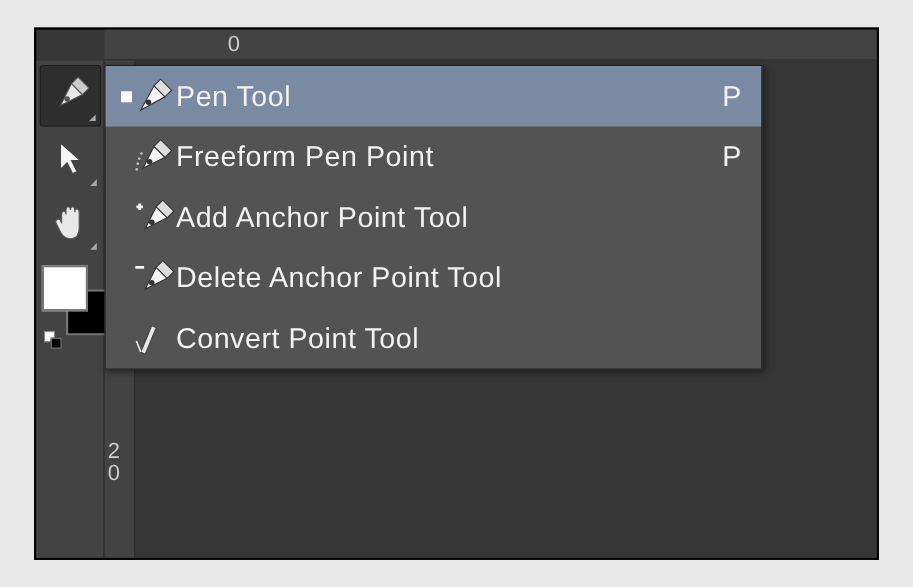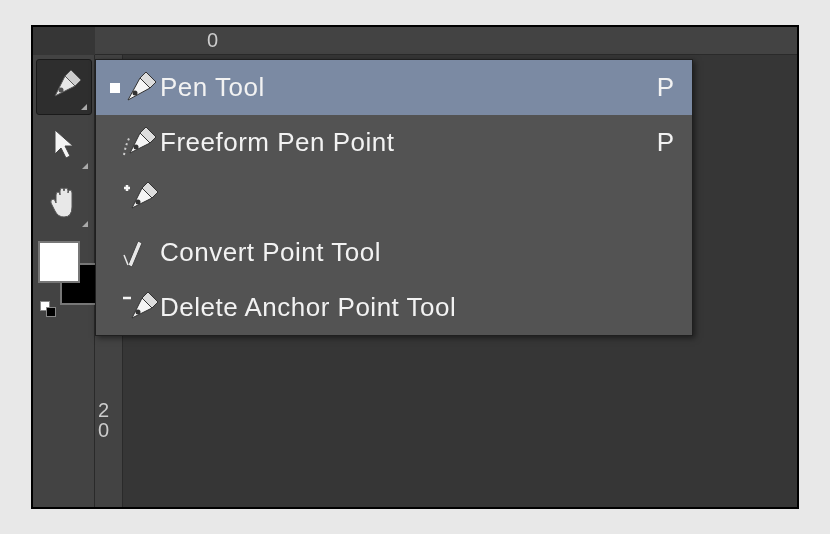--- a/index.html
+++ b/index.html
@@ -256,44 +256,45 @@
     <div class="menu-item">
       <span class="spacer-marker"></span>
       <span class="menu-icon">
         <svg width="40" height="40" viewBox="0 0 40 40">
           <path d="M12 30 L22 10 L32 20 L12 30 Z" fill="#f5f5f5" stroke="#333"></path>
           <path d="M22 10 L28 4 L38 14 L32 20 Z" fill="#ddd" stroke="#333"></path>
           <circle cx="18" cy="24" r="2.5" fill="#333"></circle>
           <path d="M4 10 L10 10 M7 7 L7 13" stroke="#f5f5f5" stroke-width="2.5"></path>
         </svg>
       </span>
-      <span class="menu-shortcut"></span>
-    </div>
-
-    <div class="menu-item">
-      <span class="spacer-marker"></span>
-      <span class="menu-icon">
-        <svg width="36" height="36" viewBox="0 0 36 36">
-          <path d="M6 30 L16 6 L20 8 L10 32 Z" fill="#e8e8e8" stroke="#444"></path>
-          <path d="M6 30 L2 20" stroke="#e8e8e8" stroke-width="1.5"></path>
-        </svg>
-      </span>
-      <span class="menu-label">Convert Point Tool</span>
+      <span class="menu-label">Add Anchor Point Tool</span>
       <span class="menu-shortcut"></span>
     </div>
 
     <div class="menu-item">
       <span class="spacer-marker"></span>
       <span class="menu-icon">
         <svg width="40" height="40" viewBox="0 0 40 40">
           <path d="M12 30 L22 10 L32 20 L12 30 Z" fill="#f5f5f5" stroke="#333"></path>
           <path d="M22 10 L28 4 L38 14 L32 20 Z" fill="#ddd" stroke="#333"></path>
           <circle cx="18" cy="24" r="2.5" fill="#333"></circle>
           <path d="M3 10 L11 10" stroke="#f5f5f5" stroke-width="2.5"></path>
         </svg>
       </span>
       <span class="menu-label">Delete Anchor Point Tool</span>
       <span class="menu-shortcut"></span>
     </div>
 
+    <div class="menu-item">
+      <span class="spacer-marker"></span>
+      <span class="menu-icon">
+        <svg width="36" height="36" viewBox="0 0 36 36">
+          <path d="M6 30 L16 6 L20 8 L10 32 Z" fill="#e8e8e8" stroke="#444"></path>
+          <path d="M6 30 L2 20" stroke="#e8e8e8" stroke-width="1.5"></path>
+        </svg>
+      </span>
+      <span class="menu-label">Convert Point Tool</span>
+      <span class="menu-shortcut"></span>
+    </div>
+
   </div>
 
 </div>
 
 </body></html>

